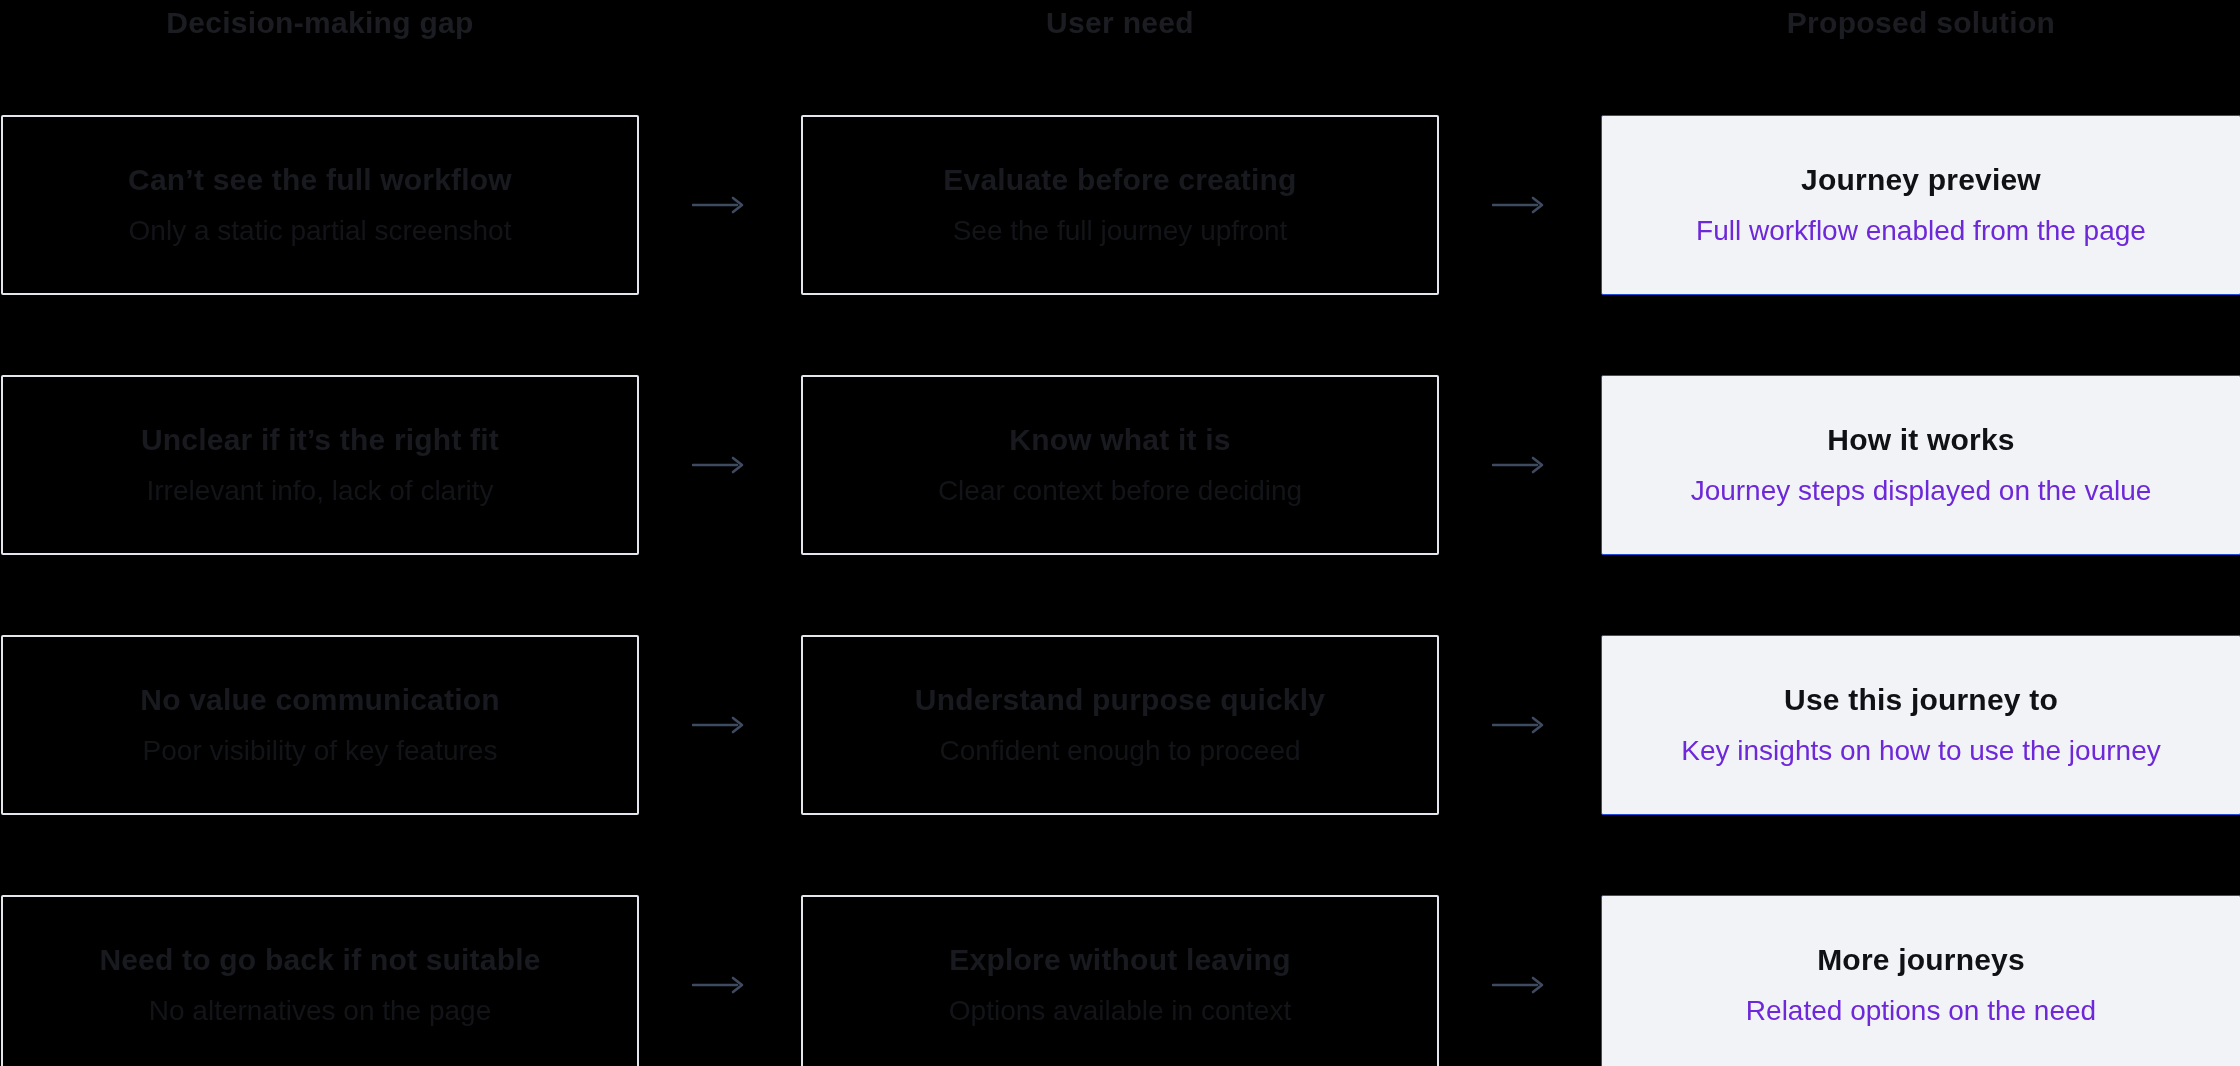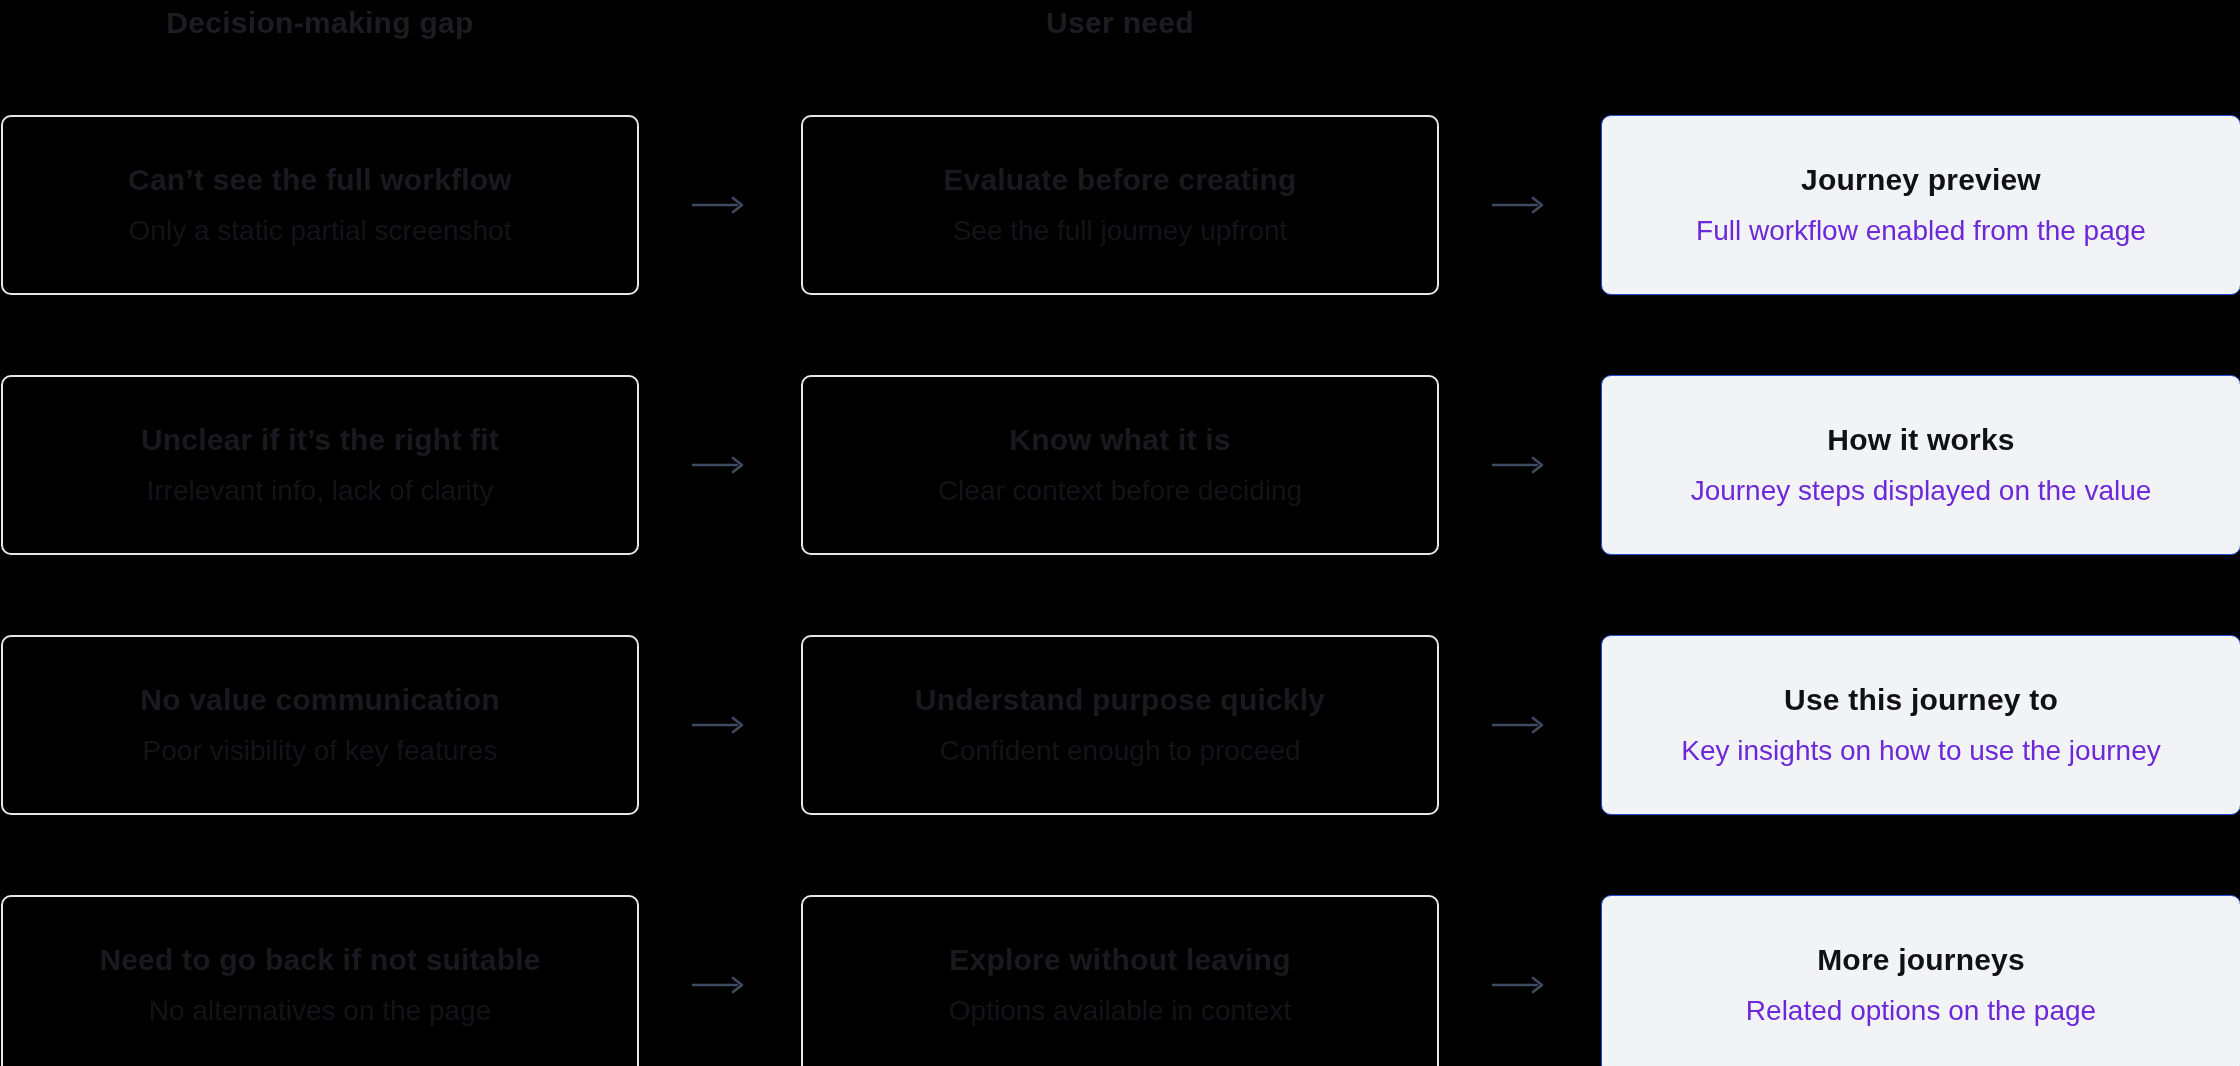--- a/index.html
+++ b/index.html
@@ -34,21 +34,21 @@
     letter-spacing: 0.3px;
     color: #1b1d22;
     line-height: 1.2;
   }
   .cards {
     row-gap: 80px;
   }
   .card {
     height: 180px;
     box-sizing: border-box;
-    border-radius: 10px;
+    border-radius: 2px;
     display: flex;
     flex-direction: column;
     align-items: center;
     justify-content: center;
     gap: 17px;
     text-align: center;
     padding: 0 18px;
   }
   .card.dark {
     background: #000000;
@@ -90,20 +90,21 @@
 </head>
 <body>
 
 <div class="board">
 
   <div class="grid-row headers">
     <div class="col-header">Decision-making gap</div>
     <div></div>
     <div class="col-header">User need</div>
     <div></div>
+    <div class="col-header">Proposed solution</div>
   </div>
 
   <div class="grid-row cards">
 
     <div class="card dark">
       <div class="card-title">Can’t see the full workflow</div>
       <div class="card-subtitle">Only a static partial screenshot</div>
     </div>
     <div class="arrow-cell">
       <svg width="56" height="18" viewBox="0 0 56 18">
@@ -191,17 +192,17 @@
       <div class="card-subtitle">Options available in context</div>
     </div>
     <div class="arrow-cell">
       <svg width="56" height="18" viewBox="0 0 56 18">
         <path d="M1 9 H45" fill="none" stroke-width="2.6" stroke-linecap="round" stroke="#3e4a5f"></path>
         <path d="M41 2 L50 9 L41 16" fill="none" stroke-width="2.6" stroke-linecap="round" stroke-linejoin="round" stroke="#3e4a5f"></path>
       </svg>
     </div>
     <div class="card light">
       <div class="card-title">More journeys</div>
-      <div class="card-subtitle">Related options on the page</div>
+      <div class="card-subtitle">Related options on the need</div>
     </div>
 
   </div>
 </div>
 
 </body></html>

